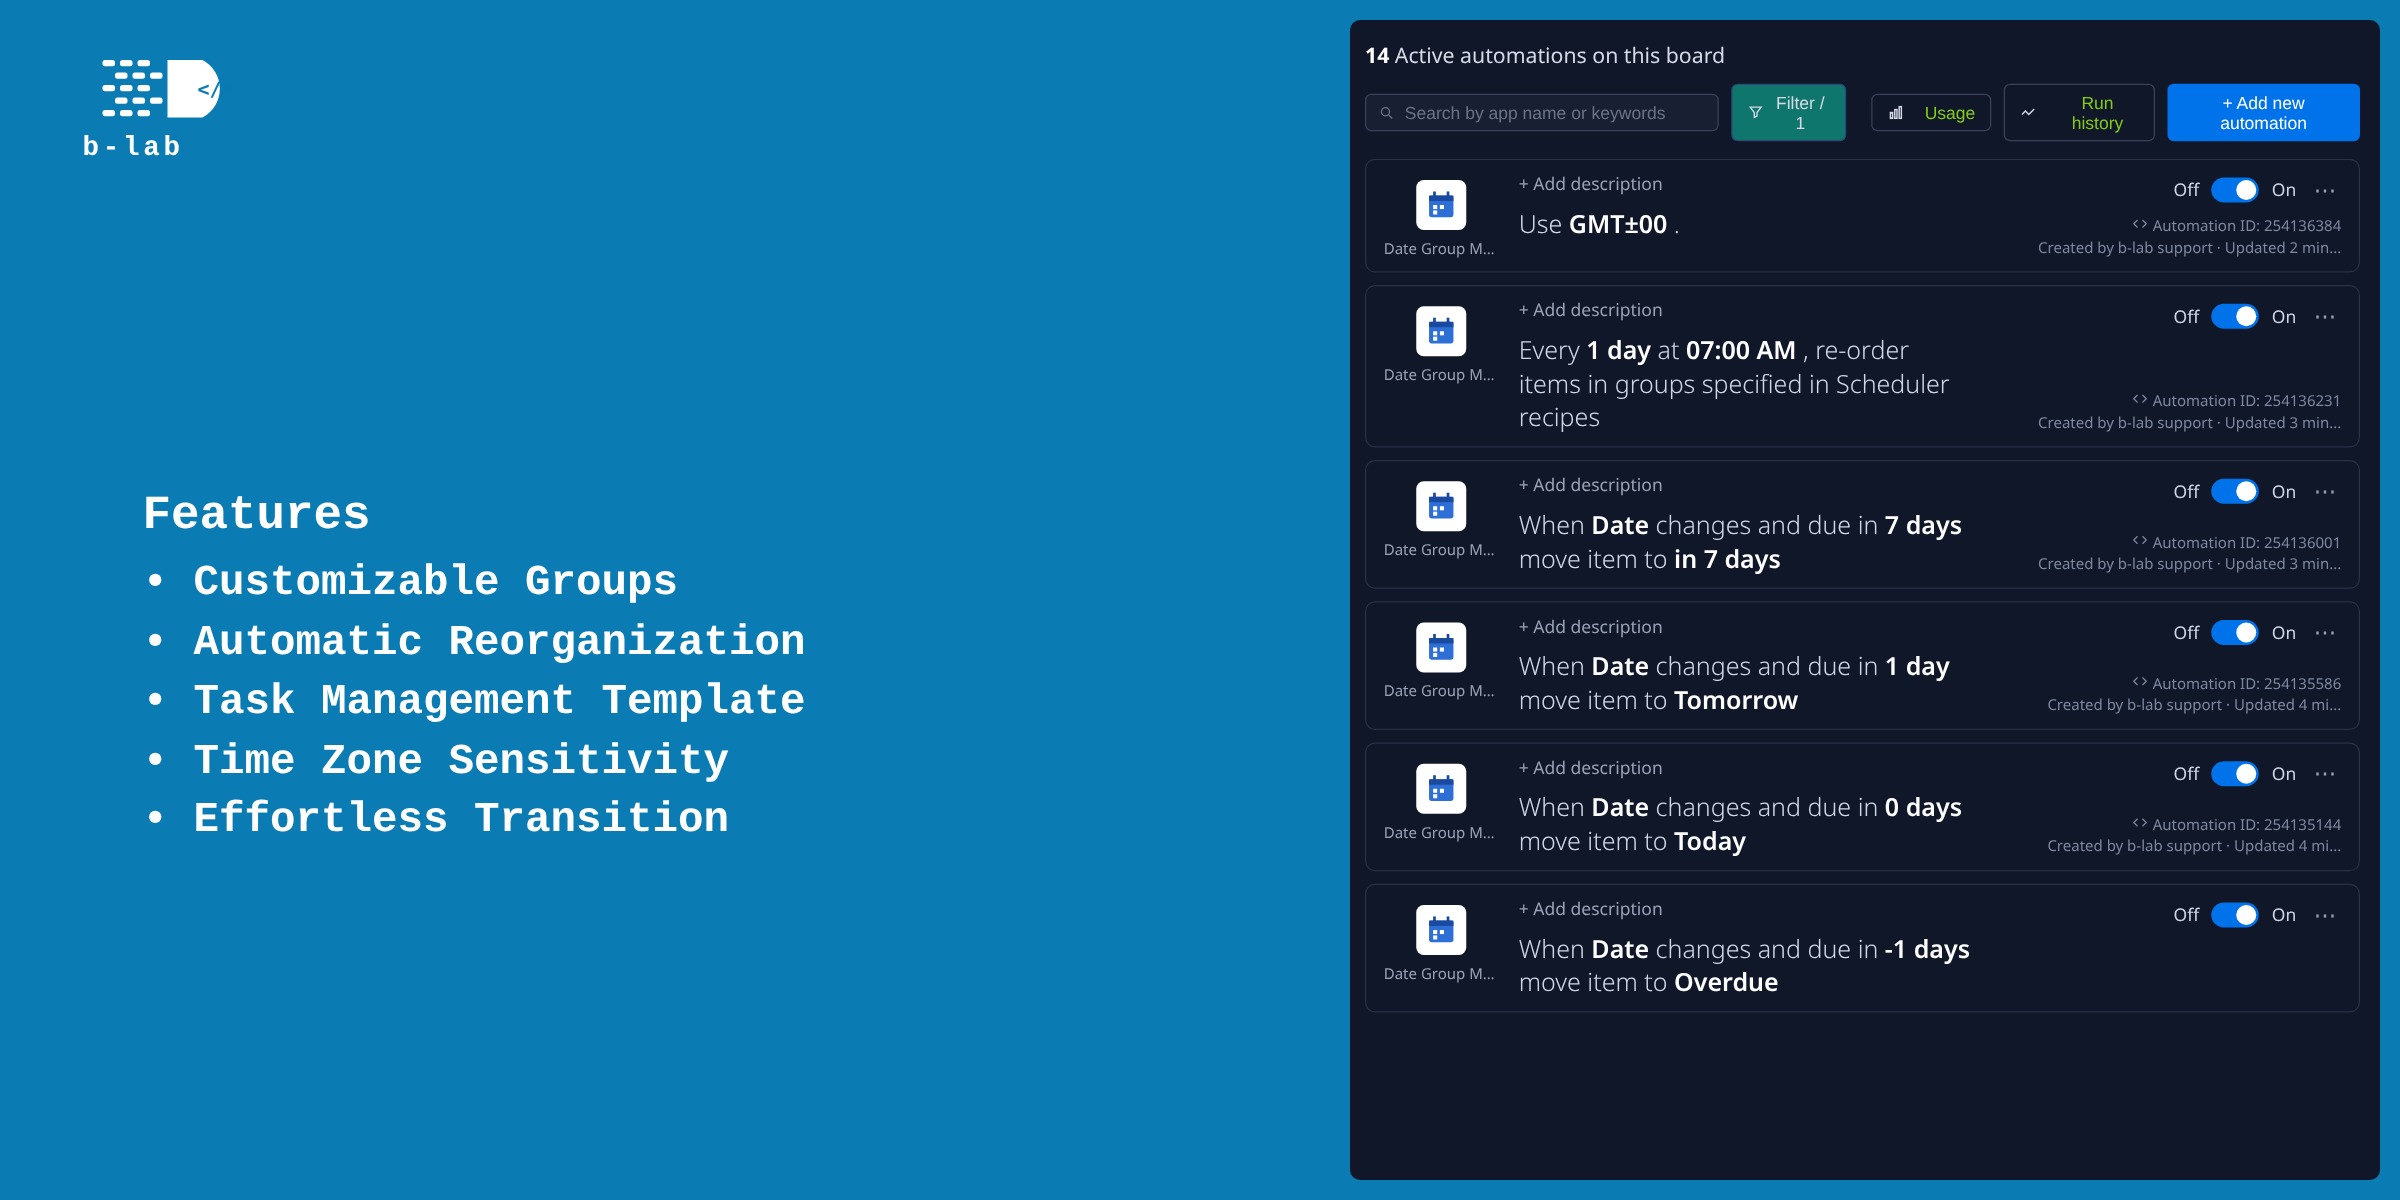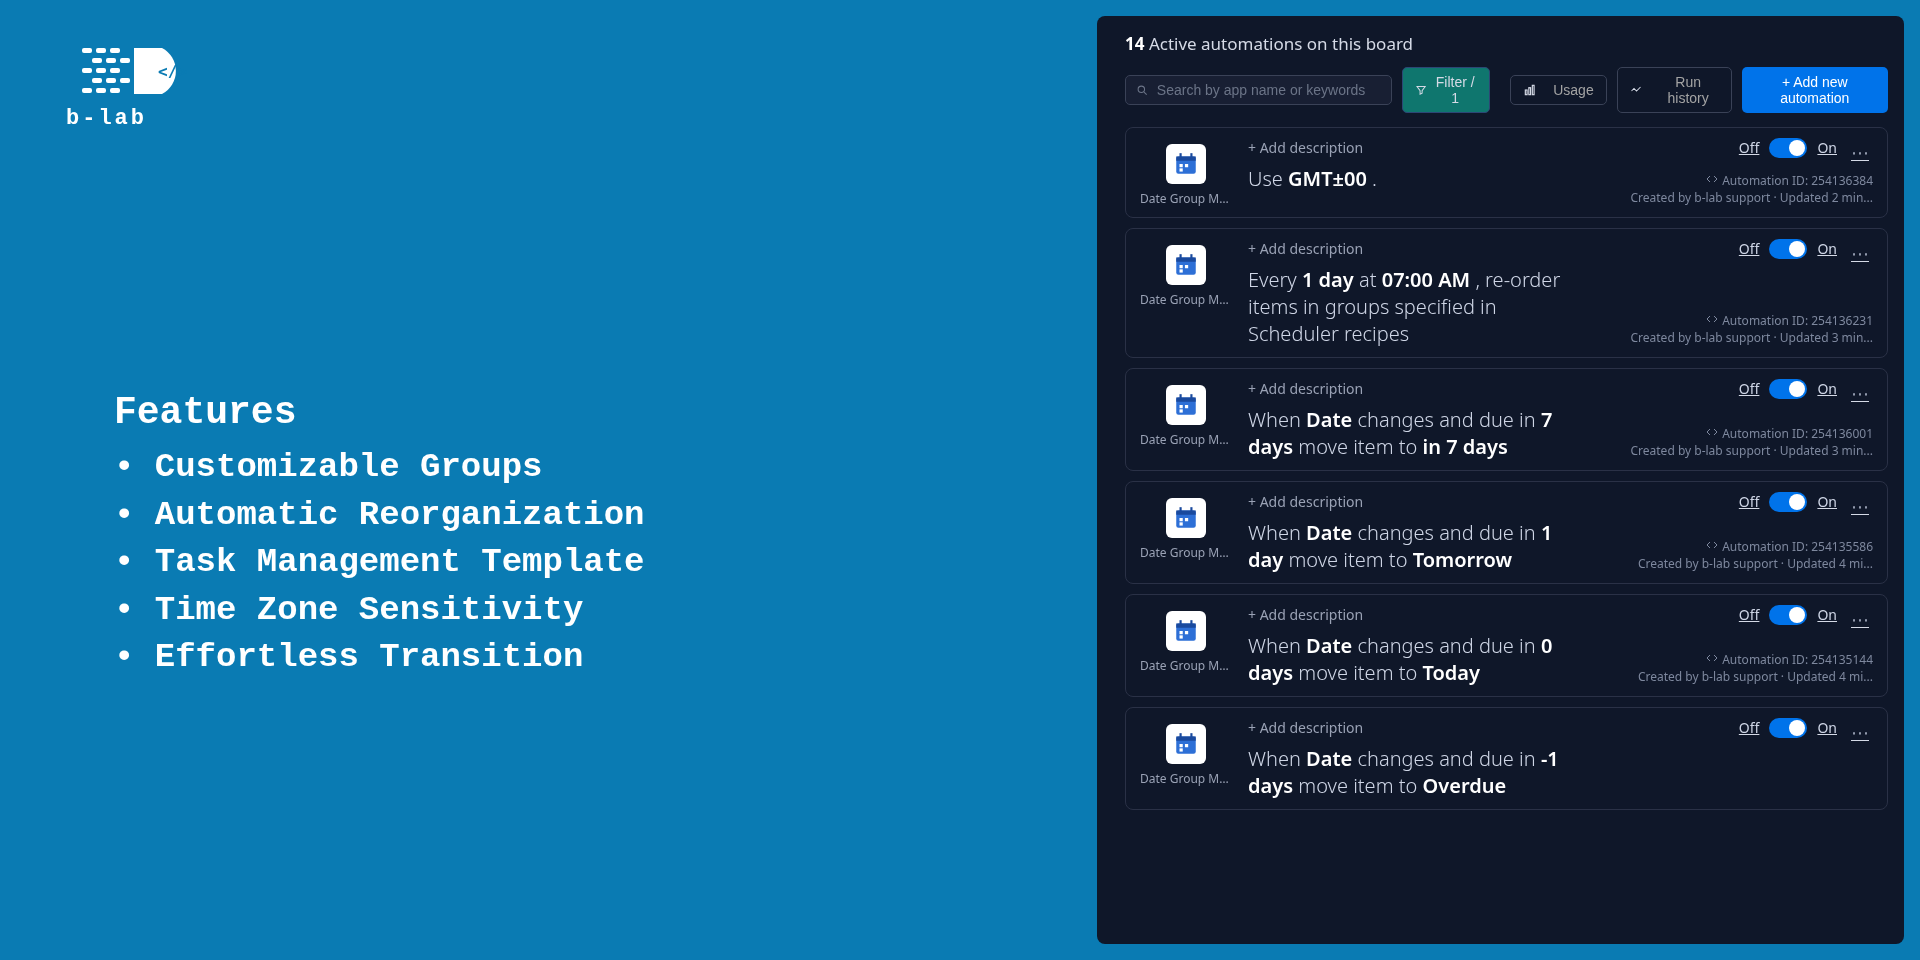--- a/index.html
+++ b/index.html
@@ -34,23 +34,23 @@
 }
 .features-title { font-size: 38px; margin-bottom: 10px; }
 .features ul { list-style: none; }
 .features li { font-size: 34px; line-height: 1.4; }
 .features li::before { content: "• "; }
 
 .right-panel {
   flex: 1;
   background: #0f1729;
   border-radius: 8px;
-  margin: 16px 16px 16px 17px;
+  margin: 16px 16px 16px 0;
   color: #d5dae6;
-  padding: 16px 16px 0 28px;
+  padding: 16px 16px 0 12px;
   display: flex;
   flex-direction: column;
   overflow: hidden;
 }
 .header-count { font-size: 17px; margin-bottom: 12px; }
 .header-count .num { font-weight: 700; color: #fff; }
 
 .toolbar {
   display: flex;
   align-items: center;
@@ -88,21 +88,21 @@
   border-radius: 5px;
   cursor: pointer;
 }
 .spacer { flex: 1; }
 .ghost-btn {
   display: flex;
   align-items: center;
   gap: 16px;
   background: transparent;
   border: 1px solid #3a4257;
-  color: #a3a3a3;
+  color: #84cc16;
   font-size: 14px;
   padding: 6px 12px;
   border-radius: 5px;
   cursor: pointer;
 }
 .primary-btn {
   display: flex;
   align-items: flex-end;
   gap: 4px;
   background: #0073ea;
@@ -159,21 +159,21 @@
 .sentence { font-size: 20px; color: #cfd6e6; font-weight: 300; line-height: 1.35; }
 .sentence b { color: #fff; font-weight: 600; }
 
 .right-col {
   width: 280px;
   display: flex;
   flex-direction: column;
   align-items: flex-end;
   justify-content: space-between;
 }
-.toggle-row { display: flex; align-items: flex-start; gap: 10px; text-decoration: underline; }
+.toggle-row { display: flex; align-items: center; gap: 10px; }
 .toggle-row .lbl { font-size: 14px; color: #cfd6e6; }
 .toggle {
   width: 38px; height: 20px; background: #0073ea; border-radius: 999px;
   position: relative; cursor: pointer;
 }
 .toggle::after {
   content: ""; position: absolute; right: 2px; top: 2px; width: 16px; height: 16px;
   background: #fff; border-radius: 50%;
 }
 .kebab { color: #9aa2b5; font-size: 18px; cursor: pointer; padding: 2px 4px; }

